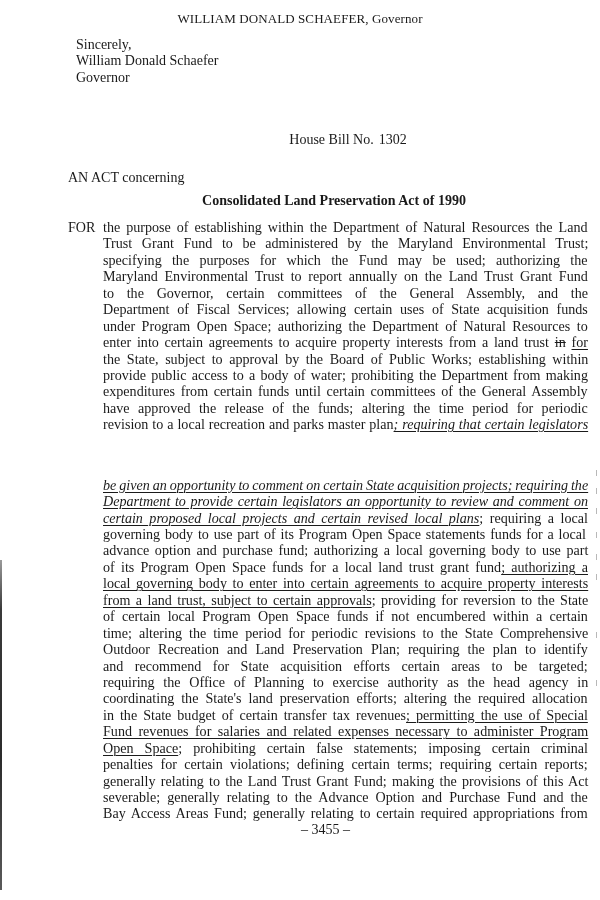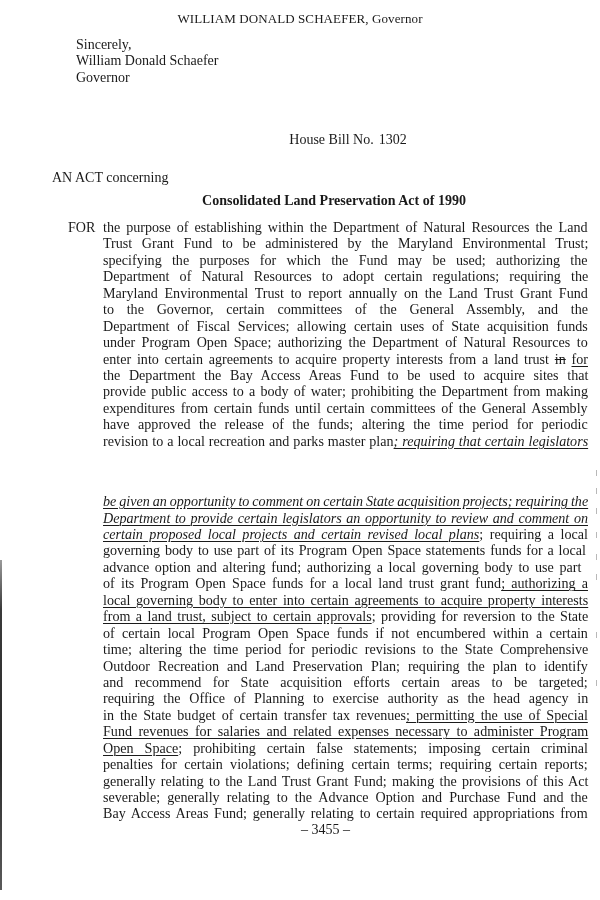--- a/index.html
+++ b/index.html
@@ -10,21 +10,21 @@
   .page { position: absolute; left: 0; top: 0; width: 600px; height: 900px; }
   .running-head {
     position: absolute; left: 0; width: 600px; top: 11px; text-align: center;
     font-size: 13px; letter-spacing: 0.1px;
   }
   .closing { position: absolute; left: 76px; top: 37px; font-size: 14px; line-height: 16.4px; }
   .closing div { white-space: nowrap; }
   .bill-no { position: absolute; left: 0; width: 600px; padding-left: 96px; box-sizing: border-box;
     top: 132px; text-align: center; font-size: 14px; }
   .bill-no span.num { margin-left: 5px; }
-  .act-concerning { position: absolute; left: 52px; top: 170px; font-size: 14px; }
+  .act-concerning { position: absolute; left: 68px; top: 170px; font-size: 14px; }
   .act-title { position: absolute; left: 0; width: 600px; padding-left: 68px; box-sizing: border-box;
     top: 193px; text-align: center; font-size: 14px; font-weight: bold; }
   .purpose {
     position: absolute; left: 103px; top: 219px; width: 485px;
     font-size: 14.1px; line-height: 16.45px; text-align: justify;
   }
   .purpose .for-label { position: absolute; left: -35px; top: 0; }
   .line { display: block; text-align: justify; text-align-last: justify; white-space: nowrap; height: 16.45px; overflow: visible; }
   .ins { text-decoration: underline; text-decoration-thickness: 1px; text-underline-offset: 2px; }
   .ins-it { font-style: italic; text-decoration: underline; text-decoration-thickness: 1px; text-underline-offset: 2px; }
@@ -56,44 +56,44 @@
 
   <div class="act-concerning">AN ACT concerning</div>
   <div class="act-title">Consolidated Land Preservation Act of 1990</div>
 
   <div class="purpose">
     <span class="for-label">FOR</span>
     <div id="purpose-lines">
         <span class="line" style="display: block; text-align: left; text-align-last: left; word-spacing: 2.45455px; width: 485px;"><span>the purpose of establishing within the Department of Natural Resources the Land</span></span>
         <span class="line" style="display: block; text-align: left; text-align-last: left; word-spacing: 6px; width: 485px;"><span>Trust Grant Fund to be administered by the Maryland Environmental Trust;</span></span>
         <span class="line" style="display: block; text-align: left; text-align-last: left; word-spacing: 6.72727px; width: 485px;"><span>specifying the purposes for which the Fund may be used; authorizing the</span></span>
-        <span class="line" style="display: block; text-align: left; text-align-last: left; word-spacing: 6.55556px; width: 485px;"><span>Department of Natural Resources to adopt certain regulations; requiring the</span></span>
         <span class="line" style="display: block; text-align: left; text-align-last: left; word-spacing: 3.18182px; width: 485px;"><span>Maryland Environmental Trust to report annually on the Land Trust Grant Fund</span></span>
         <span class="line" style="display: block; text-align: left; text-align-last: left; word-spacing: 9.2px; width: 485px;"><span>to the Governor, certain committees of the General Assembly, and the</span></span>
         <span class="line" style="display: block; text-align: left; text-align-last: left; word-spacing: 4.1px; width: 485px;"><span>Department of Fiscal Services; allowing certain uses of State acquisition funds</span></span>
         <span class="line" style="display: block; text-align: right; text-align-last: left; word-spacing: 3px; width: 485px;"><span>under Program Open Space; authorizing the Department of Natural Resources to</span></span>
         <span class="line" style="display: block; text-align: left; text-align-last: left; word-spacing: 2.23077px; width: 485px;"><span>enter into certain agreements to acquire property interests from a land trust </span><span class="strike">in</span><span> </span><span class="ins">for</span></span>
-        <span class="line" style="display: block; text-align: left; text-align-last: left; word-spacing: 5.15385px; width: 485px;"><span>the Department the Bay Access Areas Fund to be used to acquire sites that</span></span>
+        <span class="line" style="display: block; text-align: left; text-align-last: left; word-spacing: 3.08333px; width: 485px;"><span>the State, subject to approval by the Board of Public Works; establishing within</span></span>
         <span class="line" style="display: block; text-align: left; text-align-last: left; word-spacing: 1.66667px; width: 485px;"><span>provide public access to a body of water; prohibiting the Department from making</span></span>
         <span class="line" style="display: block; text-align: left; text-align-last: left; word-spacing: 2.2px; width: 485px;"><span>expenditures from certain funds until certain committees of the General Assembly</span></span>
         <span class="line" style="display: block; text-align: left; text-align-last: left; word-spacing: 4.91667px; width: 485px;"><span>have approved the release of the funds; altering the time period for periodic</span></span>
         <span class="line" style="display: block; text-align: right; text-align-last: left; word-spacing: 0.416667px; width: 485px;"><span>revision to a local recreation and parks master plan</span><span class="ins-it">; requiring that certain legislators</span></span>
         <span class="line" style="display: block; text-align: left; text-align-last: left; word-spacing: -0.583333px; width: 485px; margin-top: 44px;"><span class="ins-it">be given an opportunity to comment on certain State acquisition projects; requiring the</span></span>
         <span class="line" style="display: block; text-align: left; text-align-last: left; word-spacing: 1.09091px; width: 485px;"><span class="ins-it">Department to provide certain legislators an opportunity to review and comment on</span></span>
         <span class="line" style="display: block; text-align: left; text-align-last: left; word-spacing: 2.90909px; width: 485px;"><span class="ins-it">certain proposed local projects and certain revised local plans</span><span>; requiring a local</span></span>
         <span class="line" style="display: block; text-align: left; text-align-last: left; word-spacing: 1.28571px; width: 485px;"><span>governing body to use part of its Program Open Space statements funds for a local</span></span>
-        <span class="line" style="display: block; text-align: left; text-align-last: left; word-spacing: 2.16667px; width: 485px;"><span>advance option and altering fund; authorizing a local governing body to use part</span></span>
+        <span class="line" style="display: block; text-align: left; text-align-last: left; word-spacing: 2.16667px; width: 485px;"><span>advance option and purchase fund; authorizing a local governing body to use part</span></span>
         <span class="line" style="display: block; text-align: left; text-align-last: left; word-spacing: 2.71429px; width: 485px;"><span>of its Program Open Space funds for a local land trust grant fund</span><span class="ins">; authorizing a</span></span>
         <span class="line" style="display: block; text-align: left; text-align-last: left; word-spacing: 2.09091px; width: 485px;"><span class="ins">local governing body to enter into certain agreements to acquire property interests</span></span>
         <span class="line" style="display: block; text-align: left; text-align-last: left; word-spacing: 1.92308px; width: 485px;"><span class="ins">from a land trust, subject to certain approvals</span><span>; providing for reversion to the State</span></span>
         <span class="line" style="display: block; text-align: left; text-align-last: left; word-spacing: 3.75px; width: 485px;"><span>of certain local Program Open Space funds if not encumbered within a certain</span></span>
         <span class="line" style="display: block; text-align: left; text-align-last: left; word-spacing: 3.45455px; width: 485px;"><span>time; altering the time period for periodic revisions to the State Comprehensive</span></span>
         <span class="line" style="display: block; text-align: left; text-align-last: left; word-spacing: 4.5px; width: 485px;"><span>Outdoor Recreation and Land Preservation Plan; requiring the plan to identify</span></span>
         <span class="line" style="display: block; text-align: left; text-align-last: left; word-spacing: 7.9px; width: 485px;"><span>and recommend for State acquisition efforts certain areas to be targeted;</span></span>
         <span class="line" style="display: block; text-align: left; text-align-last: left; word-spacing: 5.16667px; width: 485px;"><span>requiring the Office of Planning to exercise authority as the head agency in</span></span>
+        <span class="line" style="display: block; text-align: left; text-align-last: left; word-spacing: 3.44444px; width: 485px;"><span>coordinating the State's land preservation efforts; altering the required allocation</span></span>
         <span class="line" style="display: block; text-align: left; text-align-last: left; word-spacing: 2.46154px; width: 485px;"><span>in the State budget of certain transfer tax revenues</span><span class="ins">; permitting the use of Special</span></span>
         <span class="line" style="display: block; text-align: left; text-align-last: left; word-spacing: 2.9px; width: 485px;"><span class="ins">Fund revenues for salaries and related expenses necessary to administer Program</span></span>
         <span class="line" style="display: block; text-align: left; text-align-last: left; word-spacing: 7.5px; width: 485px;"><span class="ins">Open Space</span><span>; prohibiting certain false statements; imposing certain criminal</span></span>
         <span class="line" style="display: block; text-align: left; text-align-last: left; word-spacing: 3.88889px; width: 485px;"><span>penalties for certain violations; defining certain terms; requiring certain reports;</span></span>
         <span class="line" style="display: block; text-align: left; text-align-last: left; word-spacing: 1.76923px; width: 485px;"><span>generally relating to the Land Trust Grant Fund; making the provisions of this Act</span></span>
         <span class="line" style="display: block; text-align: left; text-align-last: left; word-spacing: 3.54545px; width: 485px;"><span>severable; generally relating to the Advance Option and Purchase Fund and the</span></span>
         <span class="line" style="display: block; text-align: left; text-align-last: left; word-spacing: 2.2px; width: 485px;"><span>Bay Access Areas Fund; generally relating to certain required appropriations from</span></span>
       </div>
   </div>
 

